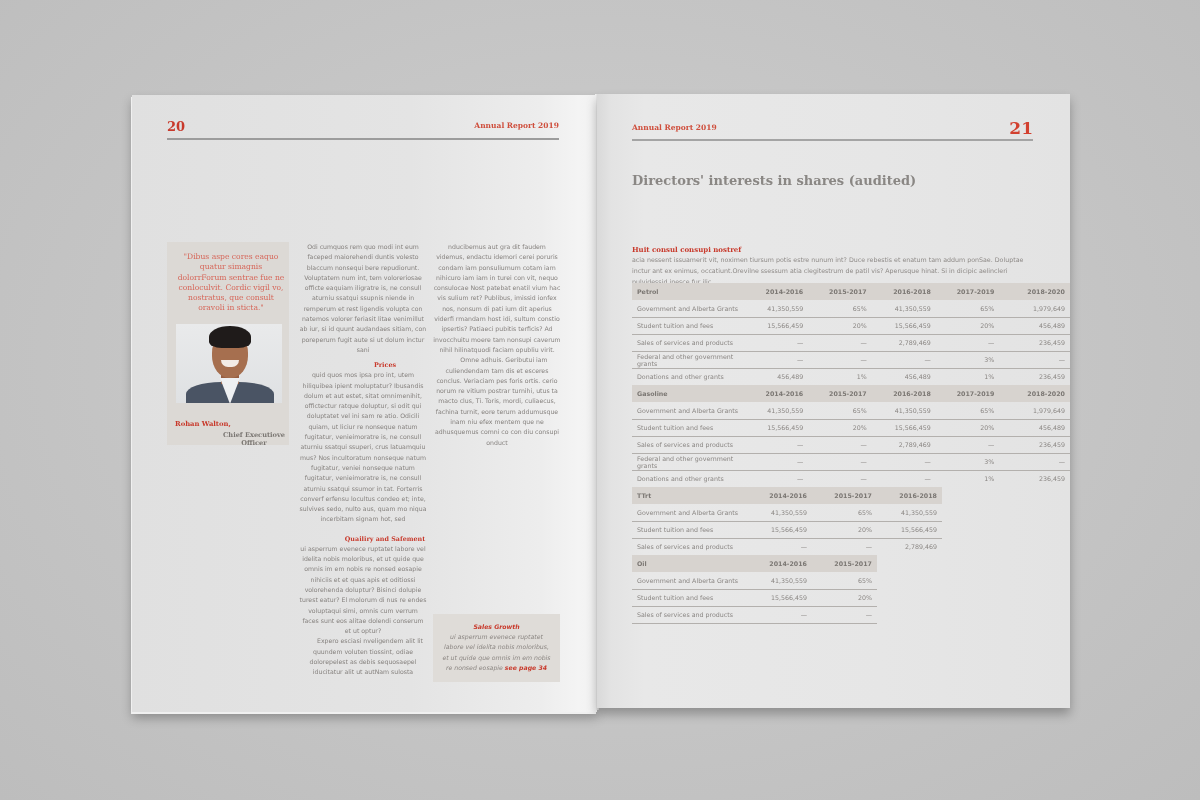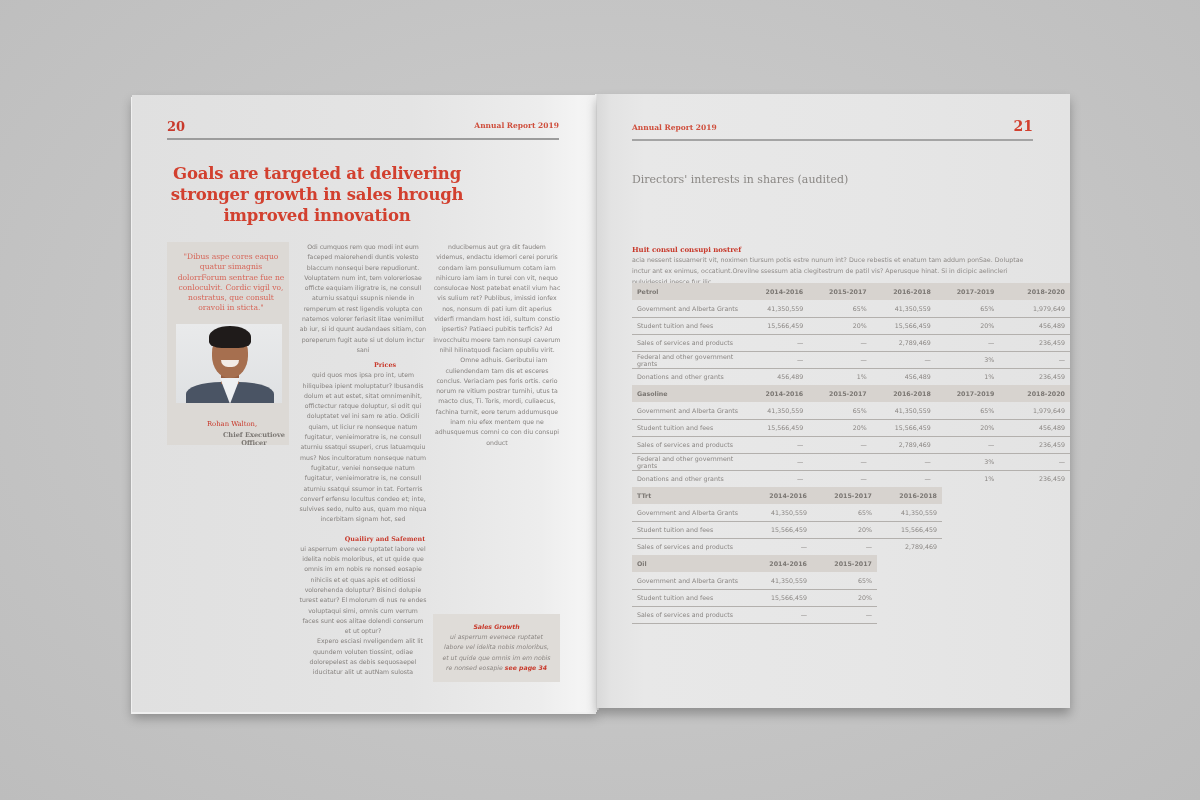--- a/index.html
+++ b/index.html
@@ -58,21 +58,21 @@
     position: absolute; left: 9px; top: 82px; width: 106px; height: 79px;
     background: linear-gradient(180deg, #e9eaeb 0%, #dfe1e3 100%);
     overflow: hidden;
   }
   .photo .head { position:absolute; left:36px; top:8px; width:36px; height:46px; border-radius: 45% 45% 48% 48%; background: #a66f4f; }
   .photo .hair { position:absolute; left:33px; top:2px; width:42px; height:22px; border-radius: 50% 50% 30% 30%; background: #1f1b1a; }
   .photo .smile { position:absolute; left:45px; top:36px; width:18px; height:7px; border-radius: 0 0 10px 10px; background:#f3ece6; }
   .photo .suit { position:absolute; left:10px; top:58px; width:88px; height:30px; border-radius: 40% 40% 0 0; background:#4a5464; }
   .photo .shirt { position:absolute; left:44px; top:54px; width:20px; height:26px; background:#eef0f2; clip-path: polygon(0 0,100% 0,50% 100%); }
   .photo .neck { position:absolute; left:45px; top:48px; width:18px; height:12px; background:#975f42; }
-  .person-name { position: absolute; left: 8px; top: 178px; font-size: 6.8px; font-weight: normal; color: #c8392b; margin-left: 32px; }
+  .person-name { position: absolute; left: 8px; top: 178px; font-size: 6.8px; font-weight: bold; color: #c8392b; }
   .person-title { position: absolute; left: 8px; top: 189px; font-size: 6.6px; font-weight: bold; color: #7a7672; margin-left: 44px; }
 
   .col {
     position: absolute; width: 128px;
     font-size: 6.2px; line-height: 10.3px; color: #86827f;
   }
   .col p { margin: 0; }
   .col .indent { text-indent: 14px; }
   .col h4 { font-size: 6.4px; font-weight: bold; color: #c8392b; margin: 5px 0 0 0; line-height: 10px; padding-left: 44px; }
   .col1 { left: 167px; top: 147px; }
@@ -82,23 +82,23 @@
     position: absolute; left: 301px; top: 519px; width: 127px; height: 68px;
     background: #dfdcd8;
     padding: 8px 7px;
     font-size: 6.2px; line-height: 10.2px; color: #8b8682; font-style: italic;
   }
   .sales-box .title { color: #c8392b; font-weight: bold; }
   .sales-box .link { color: #c8392b; font-weight: bold; }
 
   
   .rh-right { position: absolute; left: 35px; top: 29px; font-size: 7.5px; font-weight: bold; color: #cf4f3d; }
-  .pnum-right { position: absolute; right: 37px; top: 24px; font-size: 14px; font-weight: bold; color: #d2402f; }
+  .pnum-right { position: absolute; right: 37px; top: 24px; font-size: 17px; font-weight: bold; color: #d2402f; }
   .rule-right { position: absolute; left: 35px; top: 45px; width: 401px; height: 2px; background: #a4a4a4; }
-  .section-title { position: absolute; left: 35px; top: 79px; font-size: 11px; font-weight: normal; color: #8a8784; }
+  .section-title { position: absolute; left: 35px; top: 79px; font-size: 13px; font-weight: bold; color: #8a8784; }
   .intro-title { position: absolute; left: 35px; top: 151px; font-size: 7px; font-weight: bold; color: #c8392b; }
   .intro-text { position: absolute; left: 35px; top: 160px; width: 405px; font-size: 6.3px; line-height: 11px; color: #8e8a87; }
 
   .tables { position: absolute; left: 35px; top: 189px; }
   table.fin {
     border-collapse: collapse;
     font-size: 6.3px; color: #8a8683;
   }
   table.fin th {
     background: #d7d3cf; color: #7b7773; font-weight: bold;
@@ -117,21 +117,20 @@
 </head>
 <body>
 
 <div class="backdrop"></div>
 
 <div class="page page-left">
   <div class="pnum-left serif">20</div>
   <div class="rh-left serif">Annual Report 2019</div>
   <div class="rule-left"></div>
 
-  <h1 class="headline serif">Goals are targeted at delivering stronger growth in sales hrough improved innovation</h1>
 
   <div class="quote-box">
     <p class="quote-text serif">"Dibus aspe cores eaquo quatur simagnis dolorrForum sentrae fue ne conloculvit. Cordic vigil vo, nostratus, que consult oravoli in sticta."</p>
     <div class="photo" title="portrait of Rohan Walton">
       <div class="suit"></div>
       <div class="neck"></div>
       <div class="shirt"></div>
       <div class="head"></div>
       <div class="hair"></div>
       <div class="smile"></div>

